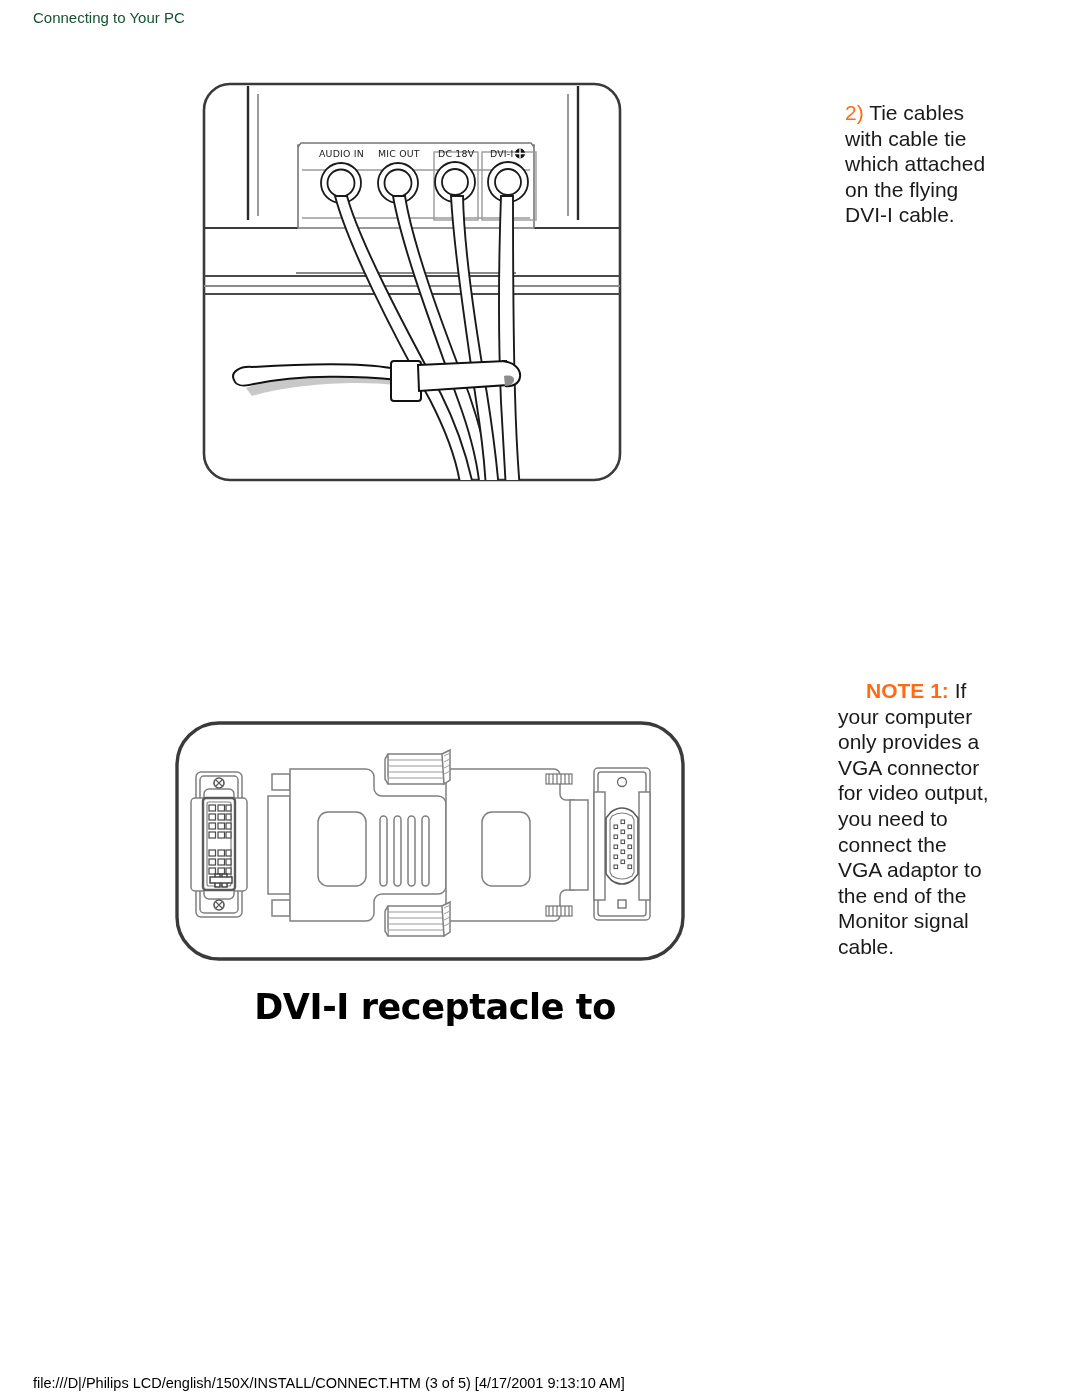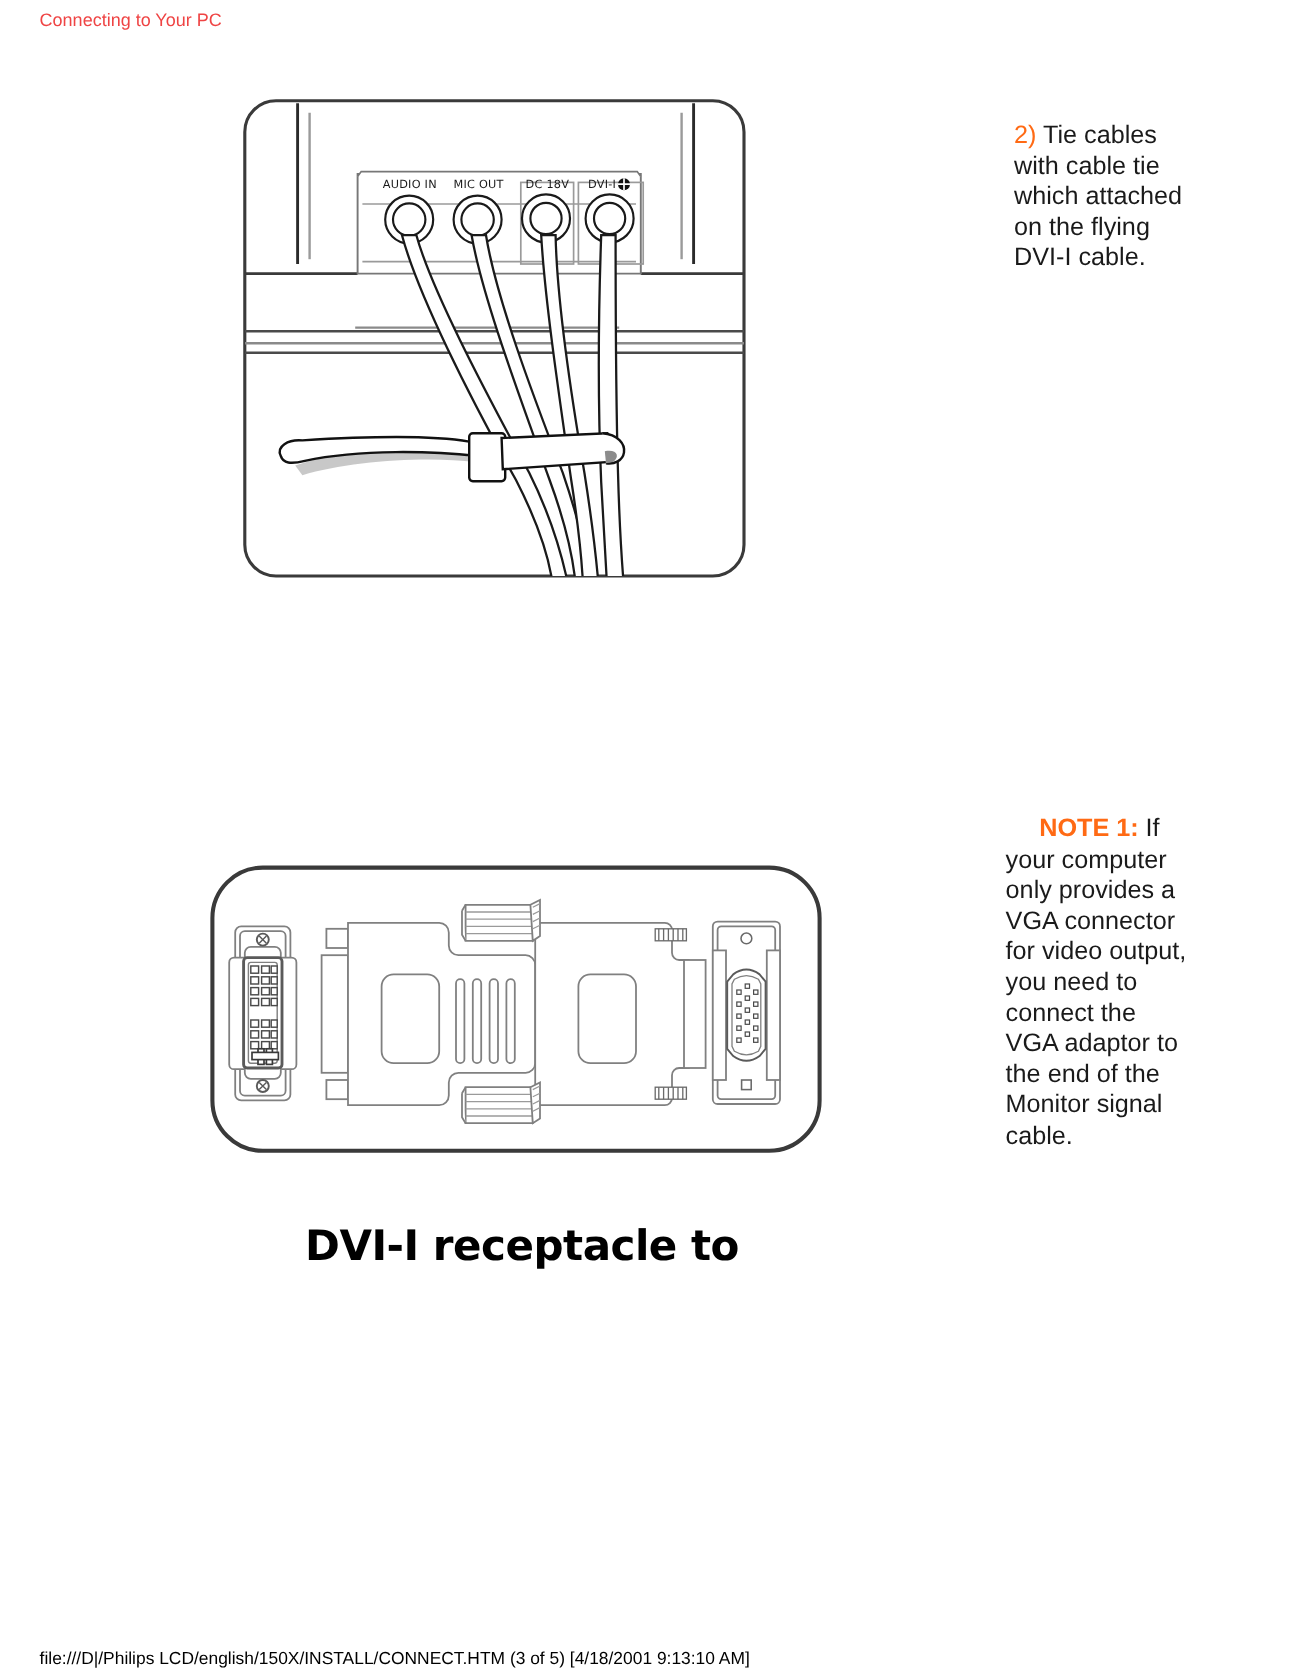--- a/index.html
+++ b/index.html
@@ -17,21 +17,21 @@
     overflow: hidden;
   }
 
   
   #page-header {
     position: absolute;
     left: 33px;
     top: 8px;
     font-size: 15px;
     line-height: 20px;
-    color: #ef4444;
+    color: #14532d;
     white-space: nowrap;
   }
 
   
   #page-footer {
     position: absolute;
     left: 33px;
     top: 1374px;
     font-size: 14.5px;
     line-height: 18px;
@@ -75,21 +75,21 @@
     top: 986px;
     width: 490px;
     text-align: center;
     font-family: "DejaVu Sans", sans-serif;
     font-weight: bold;
     font-size: 35px;
     line-height: 42px;
     letter-spacing: -0.4px;
     color: #000;
   }
-  #caption-adapter .cap-line { display: block; margin-top: 32px; }
+  #caption-adapter .cap-line { display: block; }
 
   svg { display: block; }
 </style>
 </head>
 <body>
 
 <div id="page-header">Connecting to Your PC</div>
 
 <div class="figure" id="figure-monitor">
   <svg width="470" height="420" viewBox="0 0 470 420">
@@ -326,13 +326,13 @@
 </div>
 
 <div id="caption-adapter">
   <span class="cap-line">DVI-I receptacle to</span>
 </div>
 
 <div class="side-text" id="note-text">
   <span class="accent-bold">NOTE 1:</span><span> If your computer only provides a VGA connector for video output, you need to connect the VGA adaptor to the end of the Monitor signal cable.</span>
 </div>
 
-<div id="page-footer">file:///D|/Philips LCD/english/150X/INSTALL/CONNECT.HTM (3 of 5) [4/18/2001 9:13:10 AM]</div>
+<div id="page-footer">file:///D|/Philips LCD/english/150X/INSTALL/CONNECT.HTM (3 of 5) [4/17/2001 9:13:10 AM]</div>
 
 </body></html>

